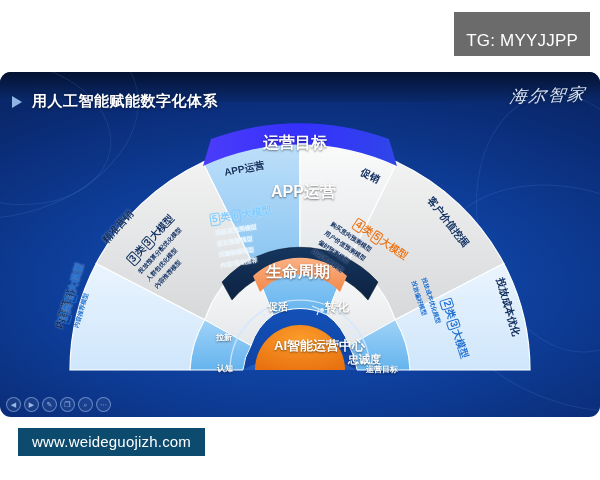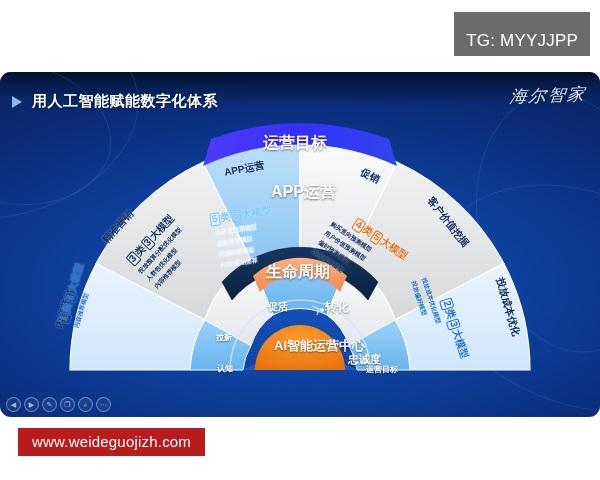--- a/index.html
+++ b/index.html
@@ -88,21 +88,21 @@
     width:13px;height:13px;border-radius:50%;
     border:1px solid rgba(180,210,255,.5);
     display:flex;align-items:center;justify-content:center;
     color:rgba(200,225,255,.75);font-size:7px;line-height:1;
     background:rgba(255,255,255,.06);
   }
 
   
   .watermark{
     position:absolute;left:18px;bottom:24px;
-    background:#b91c1c;color:#fff;font-size:15px;
+    background:#0c4a6e;color:#fff;font-size:15px;
     padding:5px 14px 6px 14px;letter-spacing:.2px;
   }
   .bottomband{position:absolute;left:0;top:417px;width:600px;height:63px;background:#fff;}
 </style>
 </head>
 <body>
 
 <div id="root">
 
   <div class="topband"></div>

